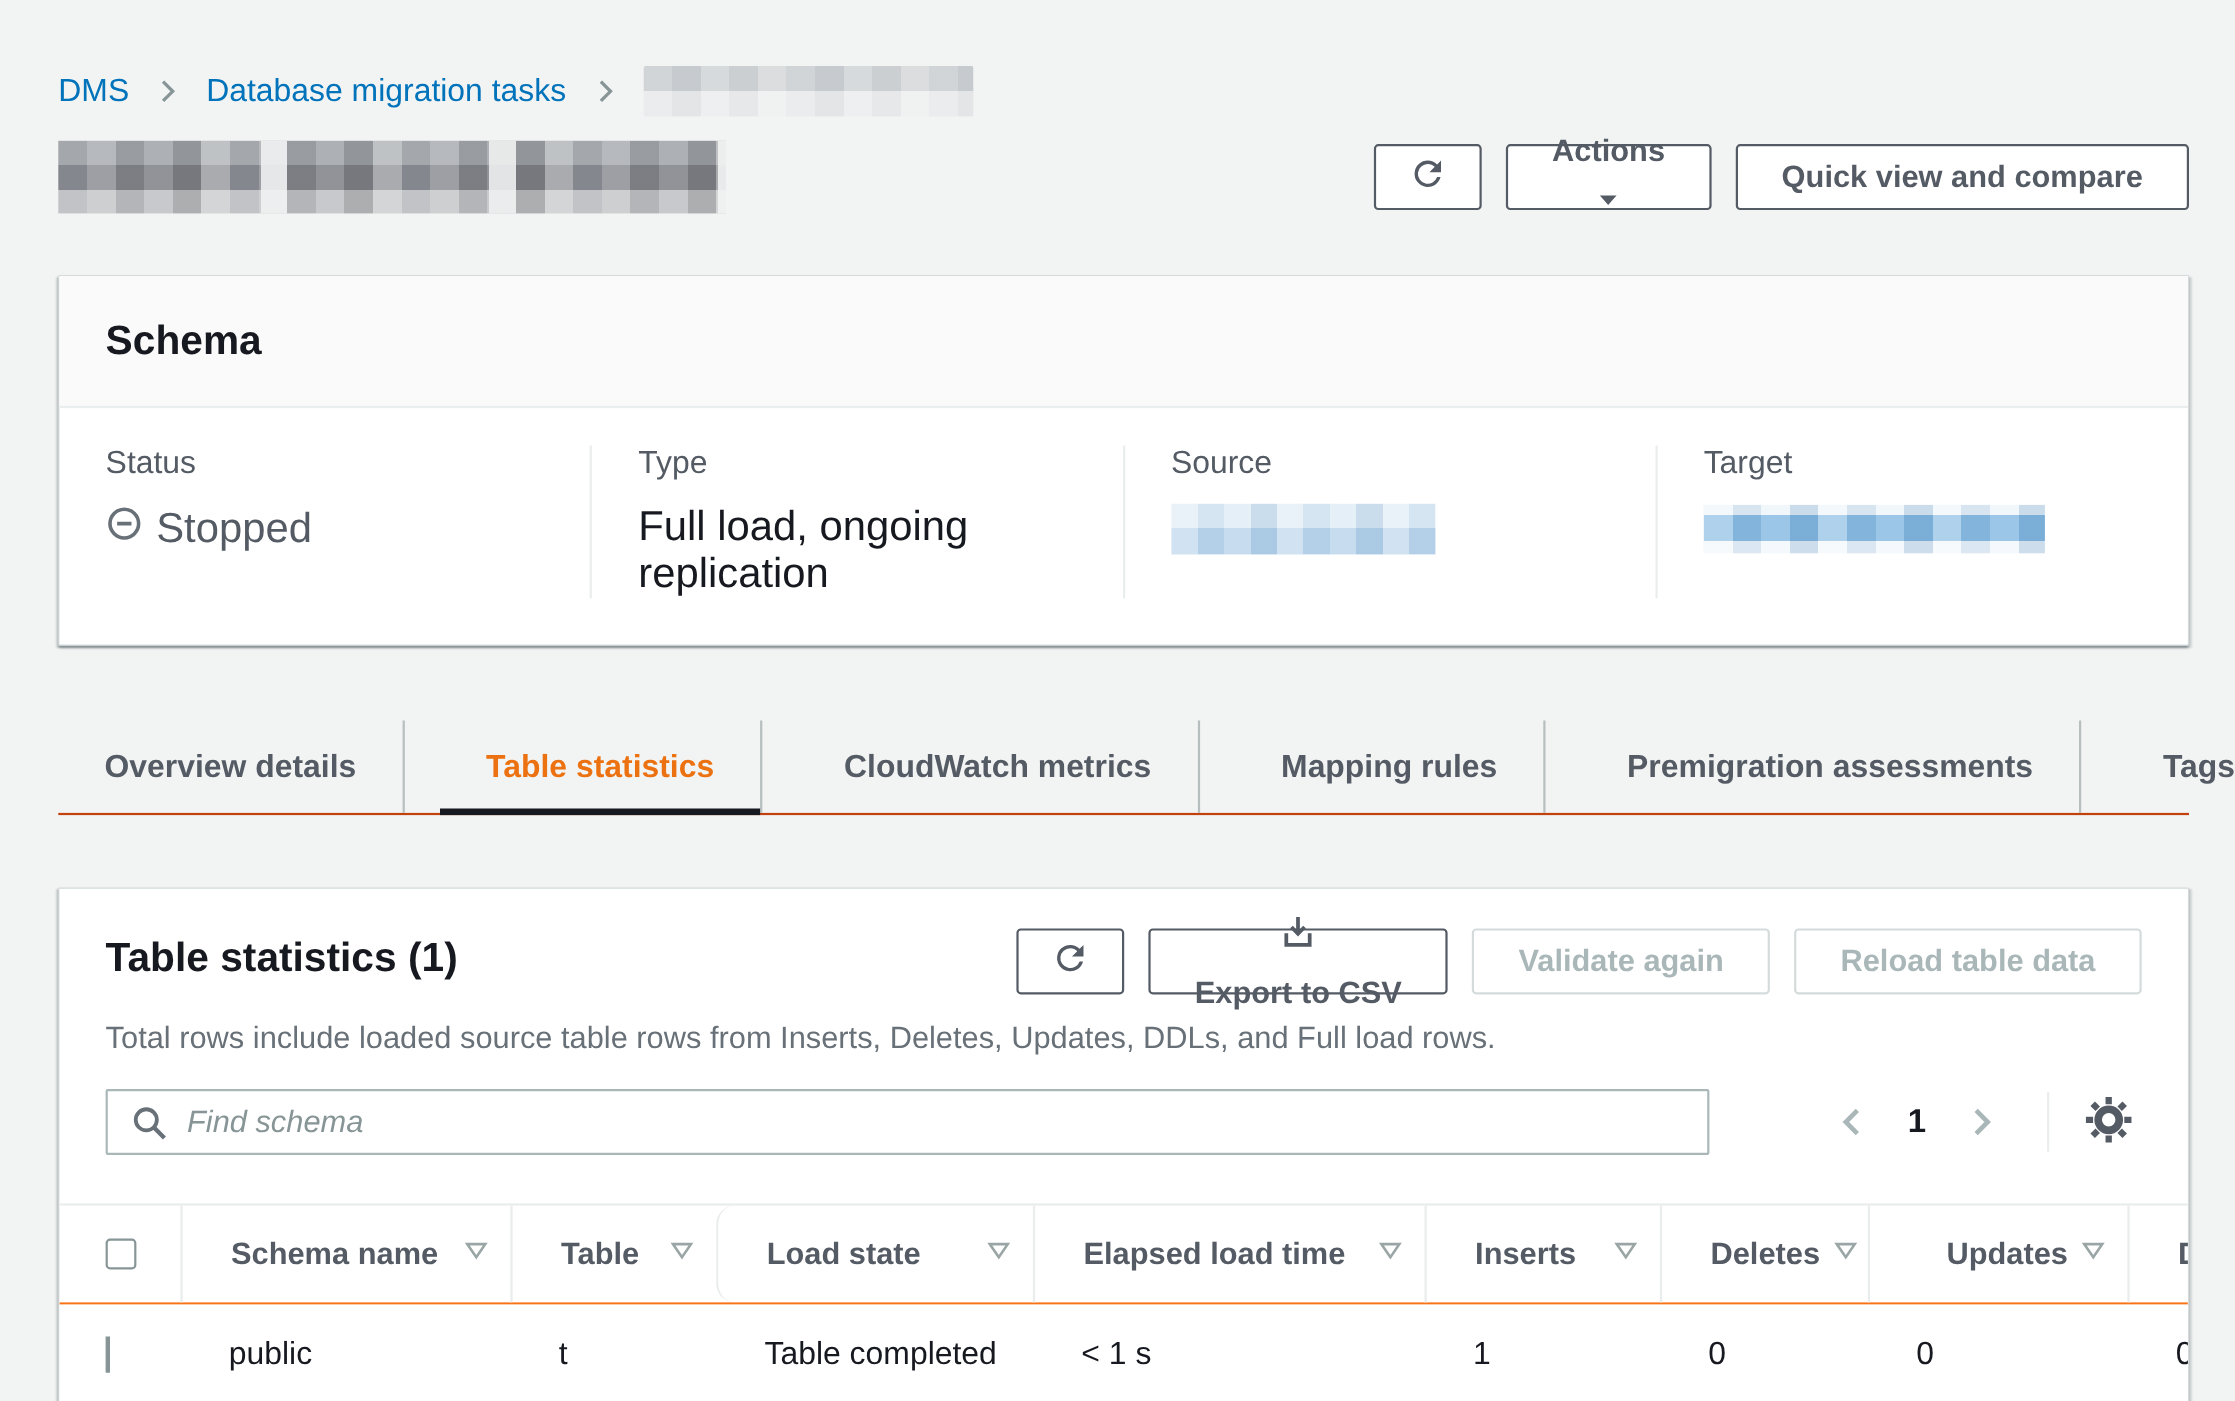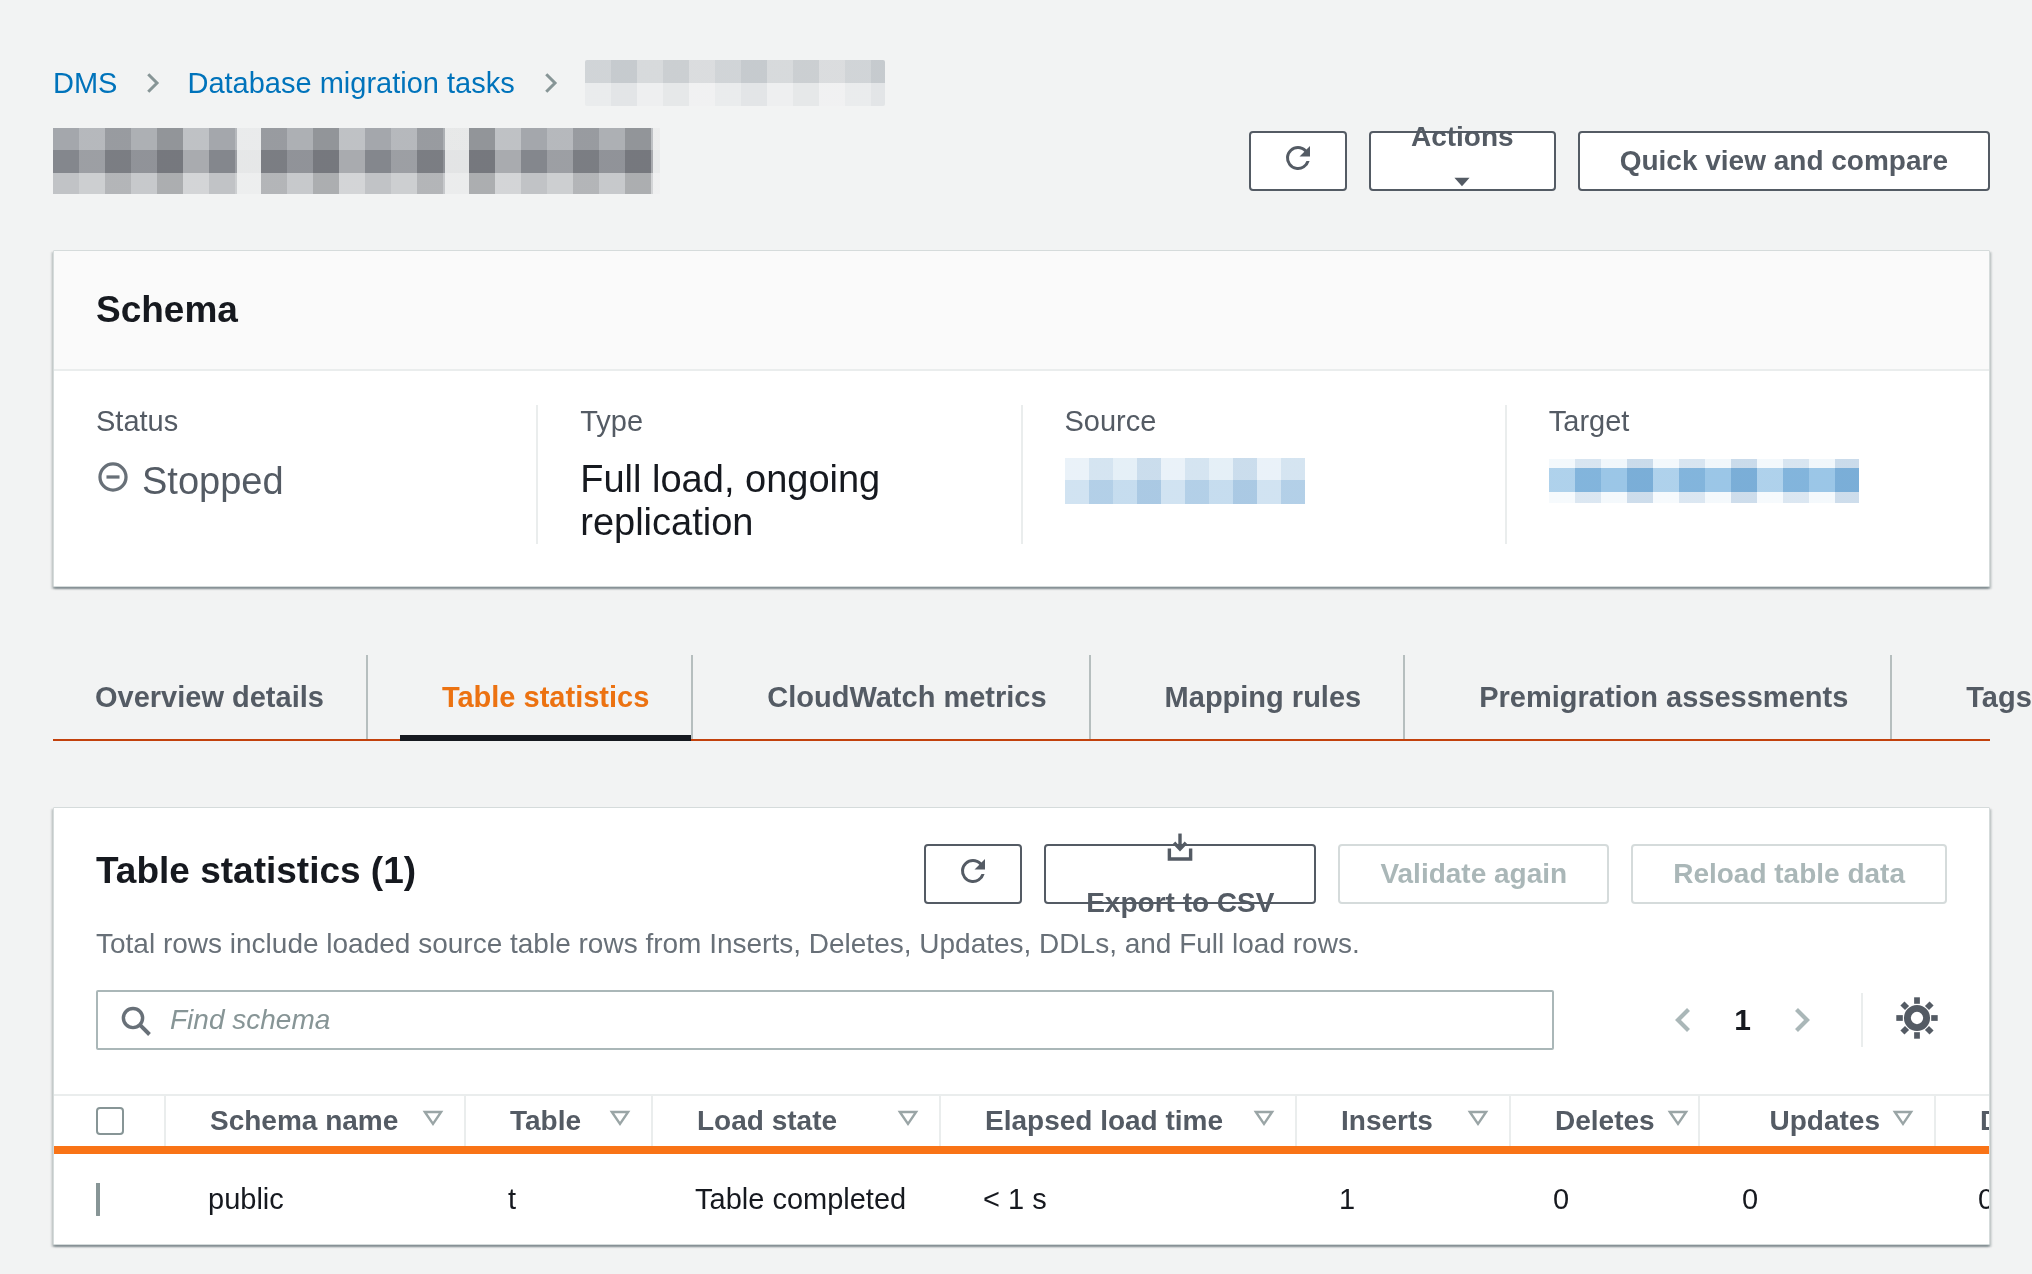--- a/index.html
+++ b/index.html
@@ -79,31 +79,31 @@
   .search-box input::placeholder { color:#879596; font-style:italic; }
   .search-icon { position:absolute; left:22px; top:13px; }
   .pager { display:flex; align-items:center; margin-left:auto; gap:8px; }
   .pg-btn { display:flex; align-items:center; justify-content:center; width:56px; height:56px; cursor:default; }
   .pg-num { font-size:30px; font-weight:700; color:#16191f; padding:0 14px; }
   .pg-divider { width:2px; height:54px; background:#eaeded; margin:0 16px 0 24px; }
   .gear-btn { display:flex; align-items:center; justify-content:center; width:60px; height:60px; cursor:pointer; }
 
   
   .dtable { margin-top:44px; }
-  .thead { display:flex; align-items:stretch; height:60px; border-top:2px solid #eaeded; border-bottom:8px solid #f97316;
+  .thead { display:flex; align-items:stretch; height:92px; border-top:2px solid #eaeded; border-bottom:2px solid #f97316;
     font-size:28px; font-weight:700; color:#545b64; }
   .th { display:flex; align-items:center; justify-content:space-between; padding:0 18px 0 44px; border-left:2px solid #eaeded; }
   .th.cb { border-left:none; justify-content:flex-start; padding-left:42px; }
   .trow { display:flex; align-items:center; height:90px; font-size:29px; color:#16191f; background:#fff; }
   .td { padding-left:44px; white-space:nowrap; overflow:hidden; }
   .td.cb { padding-left:42px; }
   .c0 { width:110px; flex:none; }
   .c1 { width:300px; flex:none; }
   .c2 { width:187px; flex:none; }
-  .c3 { width:288px; flex:none; }
+  .c3 { width:288px; flex:none;border-radius:17px; }
   .c4 { width:356px; flex:none; }
   .c5 { width:214px; flex:none; }
   .c6 { width:189px; flex:none;align-items:center; }
   .c7 { width:236px; flex:none;justify-content:flex-end; }
   .c8 { width:220px; flex:none; }
   .checkbox { width:28px; height:28px; border:2px solid #879596; border-radius:4px; background:#fff; cursor:pointer; }
   .sort-ic { flex:none; margin-left:10px; }
 </style>
 </head>
 <body>

